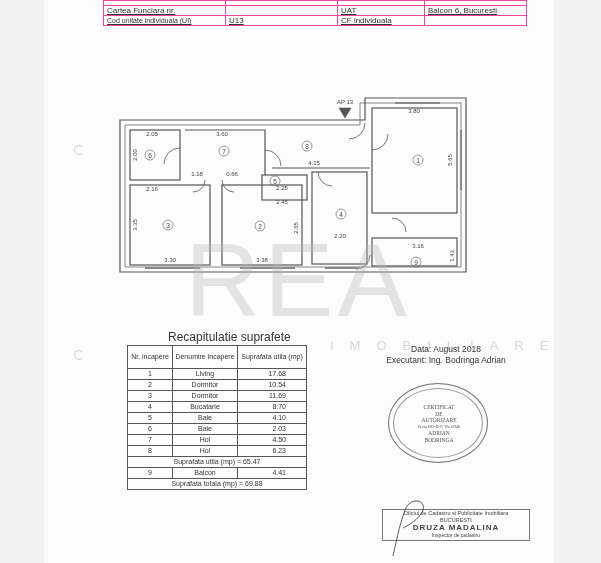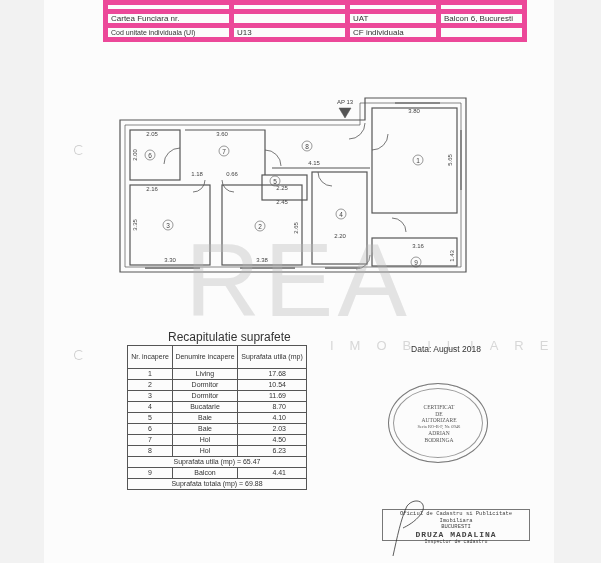--- a/index.html
+++ b/index.html
@@ -14,21 +14,21 @@
   }
   .hole {
     position:absolute; width:8px; height:8px; border-radius:50%;
     border:1px solid #cfcfcf; border-right-color:transparent;
   }
   
   .hdr {
     position:absolute; left:103px; top:0; width:424px;
     border-collapse:collapse; font-size:8px; color:#333;
   }
-  .hdr td { border:5px solid #ec4899; padding:0 3px; height:9px; line-height:9px; white-space:nowrap; }
+  .hdr td { border:1px solid #ec4899; padding:0 3px; height:9px; line-height:9px; white-space:nowrap;text-decoration:underline; }
   .hdr tr.top td { height:4px; line-height:4px; font-size:5px; overflow:hidden; }
   .hdr .c { text-align:left; }
 
   
   .plan { position:absolute; left:0; top:0; width:601px; height:300px; }
 
   
   .wm {
     position:absolute; left:185px; top:225px; width:240px; height:110px;
     color:rgba(180,180,180,0.35); font-size:104px; font-weight:normal;
@@ -56,21 +56,21 @@
 
   .stamp {
     position:absolute; left:388px; top:383px; width:98px; height:78px; border-radius:50%;
     border:1px solid #777; box-shadow: inset 0 0 0 4px #fcfcfc, inset 0 0 0 5px #999;
     text-align:center; font-family:"Liberation Serif", serif; font-size:5.5px; color:#555; line-height:6.5px;
   }
   .stamp-inner { position:absolute; left:20px; top:20px; width:60px; }
 
   .cad {
     position:absolute; left:382px; top:509px; width:146px; height:30px;
-    border:1px solid #777; font-family:Liberation Mono, monospace; text-align:center; color:#444;
+    border:1px solid #777; font-family:Liberation Sans, sans-serif; text-align:center; color:#444;
   }
   .cad .l1 { font-size:5.5px; line-height:7px; }
   .cad .l2 { font-size:5.5px; line-height:6px; }
   .cad .l3 { font-size:8px; font-weight:bold; line-height:9px; letter-spacing:1px; }
   .cad .l4 { font-size:5px; line-height:6px; }
 </style>
 </head>
 <body>
 
 <div class="page">
@@ -260,20 +260,21 @@
         <td class="v">4.41</td>
       </tr>
   <tr>
         <td class="sum" colspan="3">Suprafata totala (mp) =   69.88</td>
       </tr>
 </tbody>
   </table>
 
 <div class="info">
   <div>Data: August 2018</div>
+  <div>Executant: Ing. Bodringa  Adrian</div>
 </div>
 
 <div class="stamp">
   <div class="stamp-inner">
     <div>CERTIFICAT</div>
     <div>DE</div>
     <div>AUTORIZARE</div>
     <div style="font-size:4.5px">Seria RO-B-F, Nr. 0946</div>
     <div>ADRIAN</div>
     <div>BODRINGA</div>

